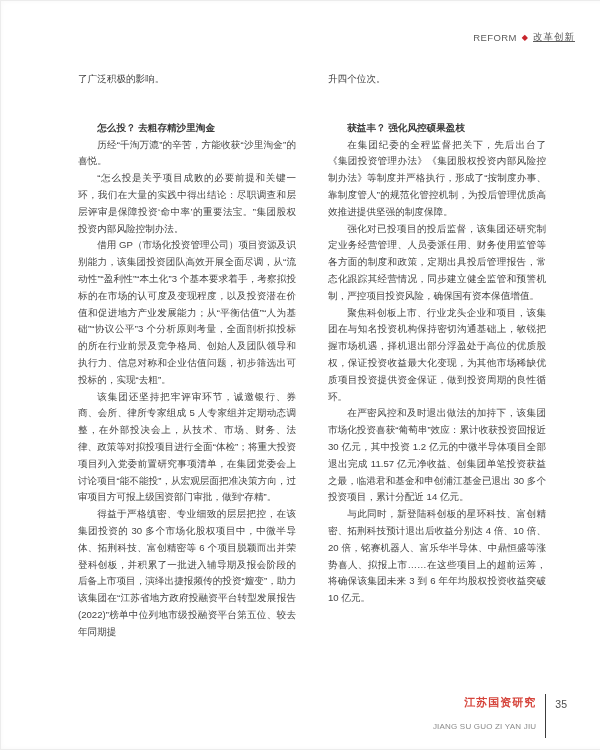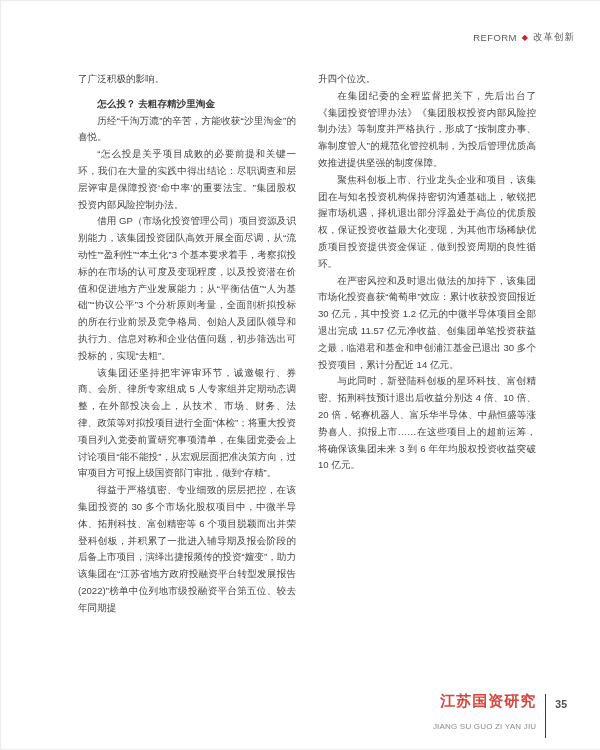--- a/index.html
+++ b/index.html
@@ -21,66 +21,65 @@
     position: absolute;
     top: 31px; right: 62px;
     display: flex; align-items: center; gap: 5px;
     font-size: 9.5px; letter-spacing: 0.4px;
     color: #5b5b5b;
   }
   .page-header .diamond {
     color: #c8252c; font-size: 8px; line-height: 1;
     letter-spacing: 0;
   }
-  .page-header .cn { letter-spacing: 1px; }
+  .page-header .cn { letter-spacing: 1px; text-decoration: underline; }
   
   .content {
     position: absolute;
     top: 71px; left: 78px;
-    display: flex; gap: 22px;
+    display: flex; gap: 32px;
   }
   .col {
     width: 218px;
     font-size: 9.6px;
     line-height: 16.8px;
     color: #454545;
     text-align: justify;
   }
   .col p { margin: 0; text-indent: 2em; }
   .col p.continuation { text-indent: 0; }
   .col p.heading {
     font-weight: bold;
     color: #3a3a3a;
-    margin-top: 8px;
+    margin-top: 32px;
     text-align: left;
   }
   
   .page-footer {
     position: absolute;
     top: 694px; right: 70px;
     display: flex; align-items: flex-start;
   }
   .journal { text-align: right; padding-top: 3px; }
   .journal-cn {
-    font-size: 15px; font-weight: bold;
+    font-size: 11px; font-weight: bold;
     color: #d6453c; letter-spacing: 1px;
     line-height: 11px;
-    font-family: Liberation Mono, monospace;
   }
   .journal-py {
     font-size: 8px; color: #8a8a8a;
     letter-spacing: 0.2px; line-height: 11px; margin-top: 13px;
   }
   .footer-divider {
     width: 1px; height: 44px;
     background: #3c3c3c;
     margin: 0 9px 0 9px;
   }
   .page-num {
-    font-size: 10.5px; font-weight: bold;
+    font-size: 10.5px; font-weight: normal;
     color: #4d4d4d; padding-top: 4px;
   }
 </style>
 </head>
 <body>
 
 <div class="page">
 
   <div class="page-header">
     <span class="en">REFORM</span>
@@ -95,21 +94,23 @@
       <p class="heading">怎么投？ 去粗存精沙里淘金</p>
       <p class="body">历经“千淘万漉”的辛苦，方能收获“沙里淘金”的喜悦。</p>
       <p class="body">“怎么投是关乎项目成败的必要前提和关键一环，我们在大量的实践中得出结论：尽职调查和层层评审是保障投资‘命中率’的重要法宝。”集团股权投资内部风险控制办法。</p>
       <p class="body">借用 GP（市场化投资管理公司）项目资源及识别能力，该集团投资团队高效开展全面尽调，从“流动性”“盈利性”“本土化”3 个基本要求着手，考察拟投标的在市场的认可度及变现程度，以及投资潜在价值和促进地方产业发展能力；从“平衡估值”“人为基础”“协议公平”3 个分析原则考量，全面剖析拟投标的所在行业前景及竞争格局、创始人及团队领导和执行力、信息对称和企业估值问题，初步筛选出可投标的，实现“去粗”。</p>
       <p class="body">该集团还坚持把牢评审环节，诚邀银行、券商、会所、律所专家组成 5 人专家组并定期动态调整，在外部投决会上，从技术、市场、财务、法律、政策等对拟投项目进行全面“体检”；将重大投资项目列入党委前置研究事项清单，在集团党委会上讨论项目“能不能投”，从宏观层面把准决策方向，过审项目方可报上级国资部门审批，做到“存精”。</p>
       <p class="body">得益于严格缜密、专业细致的层层把控，在该集团投资的 30 多个市场化股权项目中，中微半导体、拓荆科技、富创精密等 6 个项目脱颖而出并荣登科创板，并积累了一批进入辅导期及报会阶段的后备上市项目，演绎出捷报频传的投资“嬗变”，助力该集团在“江苏省地方政府投融资平台转型发展报告(2022)”榜单中位列地市级投融资平台第五位、较去年同期提</p>
     </div>
 
     <div class="col">
       <p class="continuation">升四个位次。</p>
+      <p class="heading">获益丰？ 强化风控硕果盈枝</p>
       <p class="body">在集团纪委的全程监督把关下，先后出台了《集团投资管理办法》《集团股权投资内部风险控制办法》等制度并严格执行，形成了“按制度办事、靠制度管人”的规范化管控机制，为投后管理优质高效推进提供坚强的制度保障。</p>
+      <p class="body">强化对已投项目的投后监督，该集团还研究制定业务经营管理、人员委派任用、财务使用监管等各方面的制度和政策，定期出具投后管理报告，常态化跟踪其经营情况，同步建立健全监管和预警机制，严控项目投资风险，确保国有资本保值增值。</p>
       <p class="body">聚焦科创板上市、行业龙头企业和项目，该集团在与知名投资机构保持密切沟通基础上，敏锐把握市场机遇，择机退出部分浮盈处于高位的优质股权，保证投资收益最大化变现，为其他市场稀缺优质项目投资提供资金保证，做到投资周期的良性循环。</p>
       <p class="body">在严密风控和及时退出做法的加持下，该集团市场化投资喜获“葡萄串”效应：累计收获投资回报近 30 亿元，其中投资 1.2 亿元的中微半导体项目全部退出完成 11.57 亿元净收益、创集团单笔投资获益之最，临港君和基金和申创浦江基金已退出 30 多个投资项目，累计分配近 14 亿元。</p>
       <p class="body">与此同时，新登陆科创板的星环科技、富创精密、拓荆科技预计退出后收益分别达 4 倍、10 倍、20 倍，铭赛机器人、富乐华半导体、中鼎恒盛等涨势喜人、拟报上市……在这些项目上的超前运筹，将确保该集团未来 3 到 6 年年均股权投资收益突破 10 亿元。</p>
     </div>
 
   </div>
 
   <div class="page-footer">
     <div class="journal">
       <div class="journal-cn">江苏国资研究</div>

